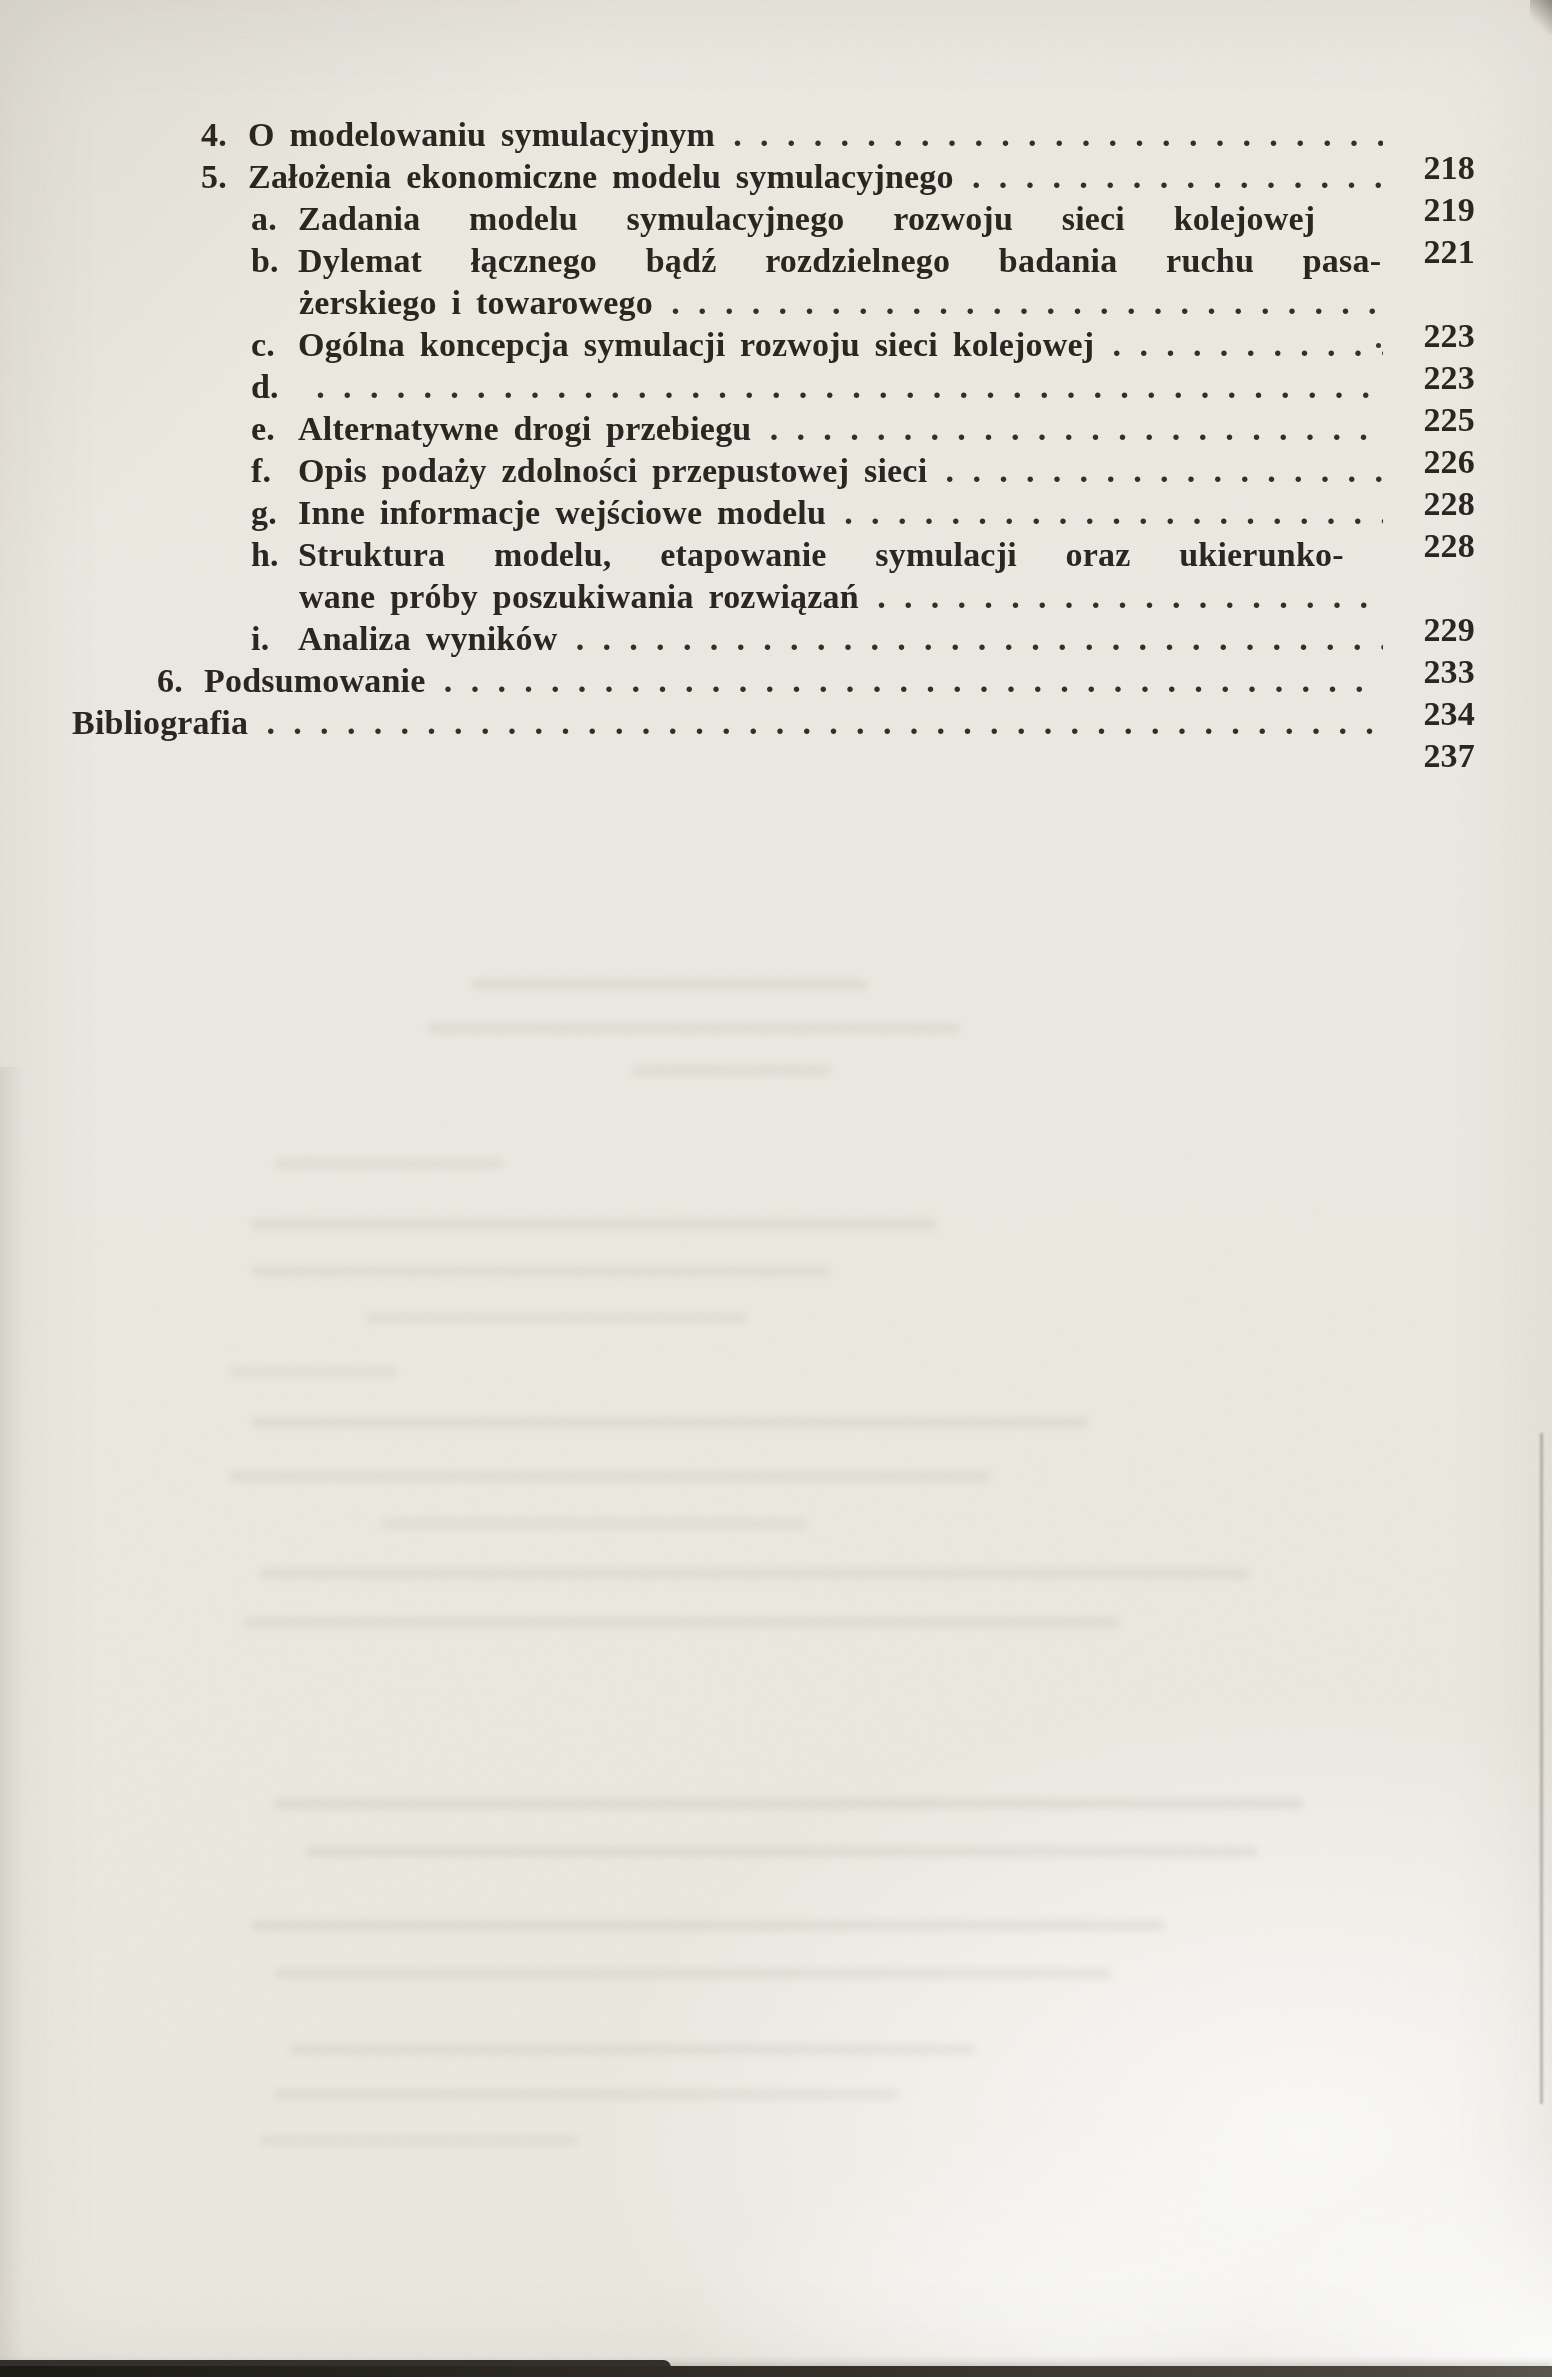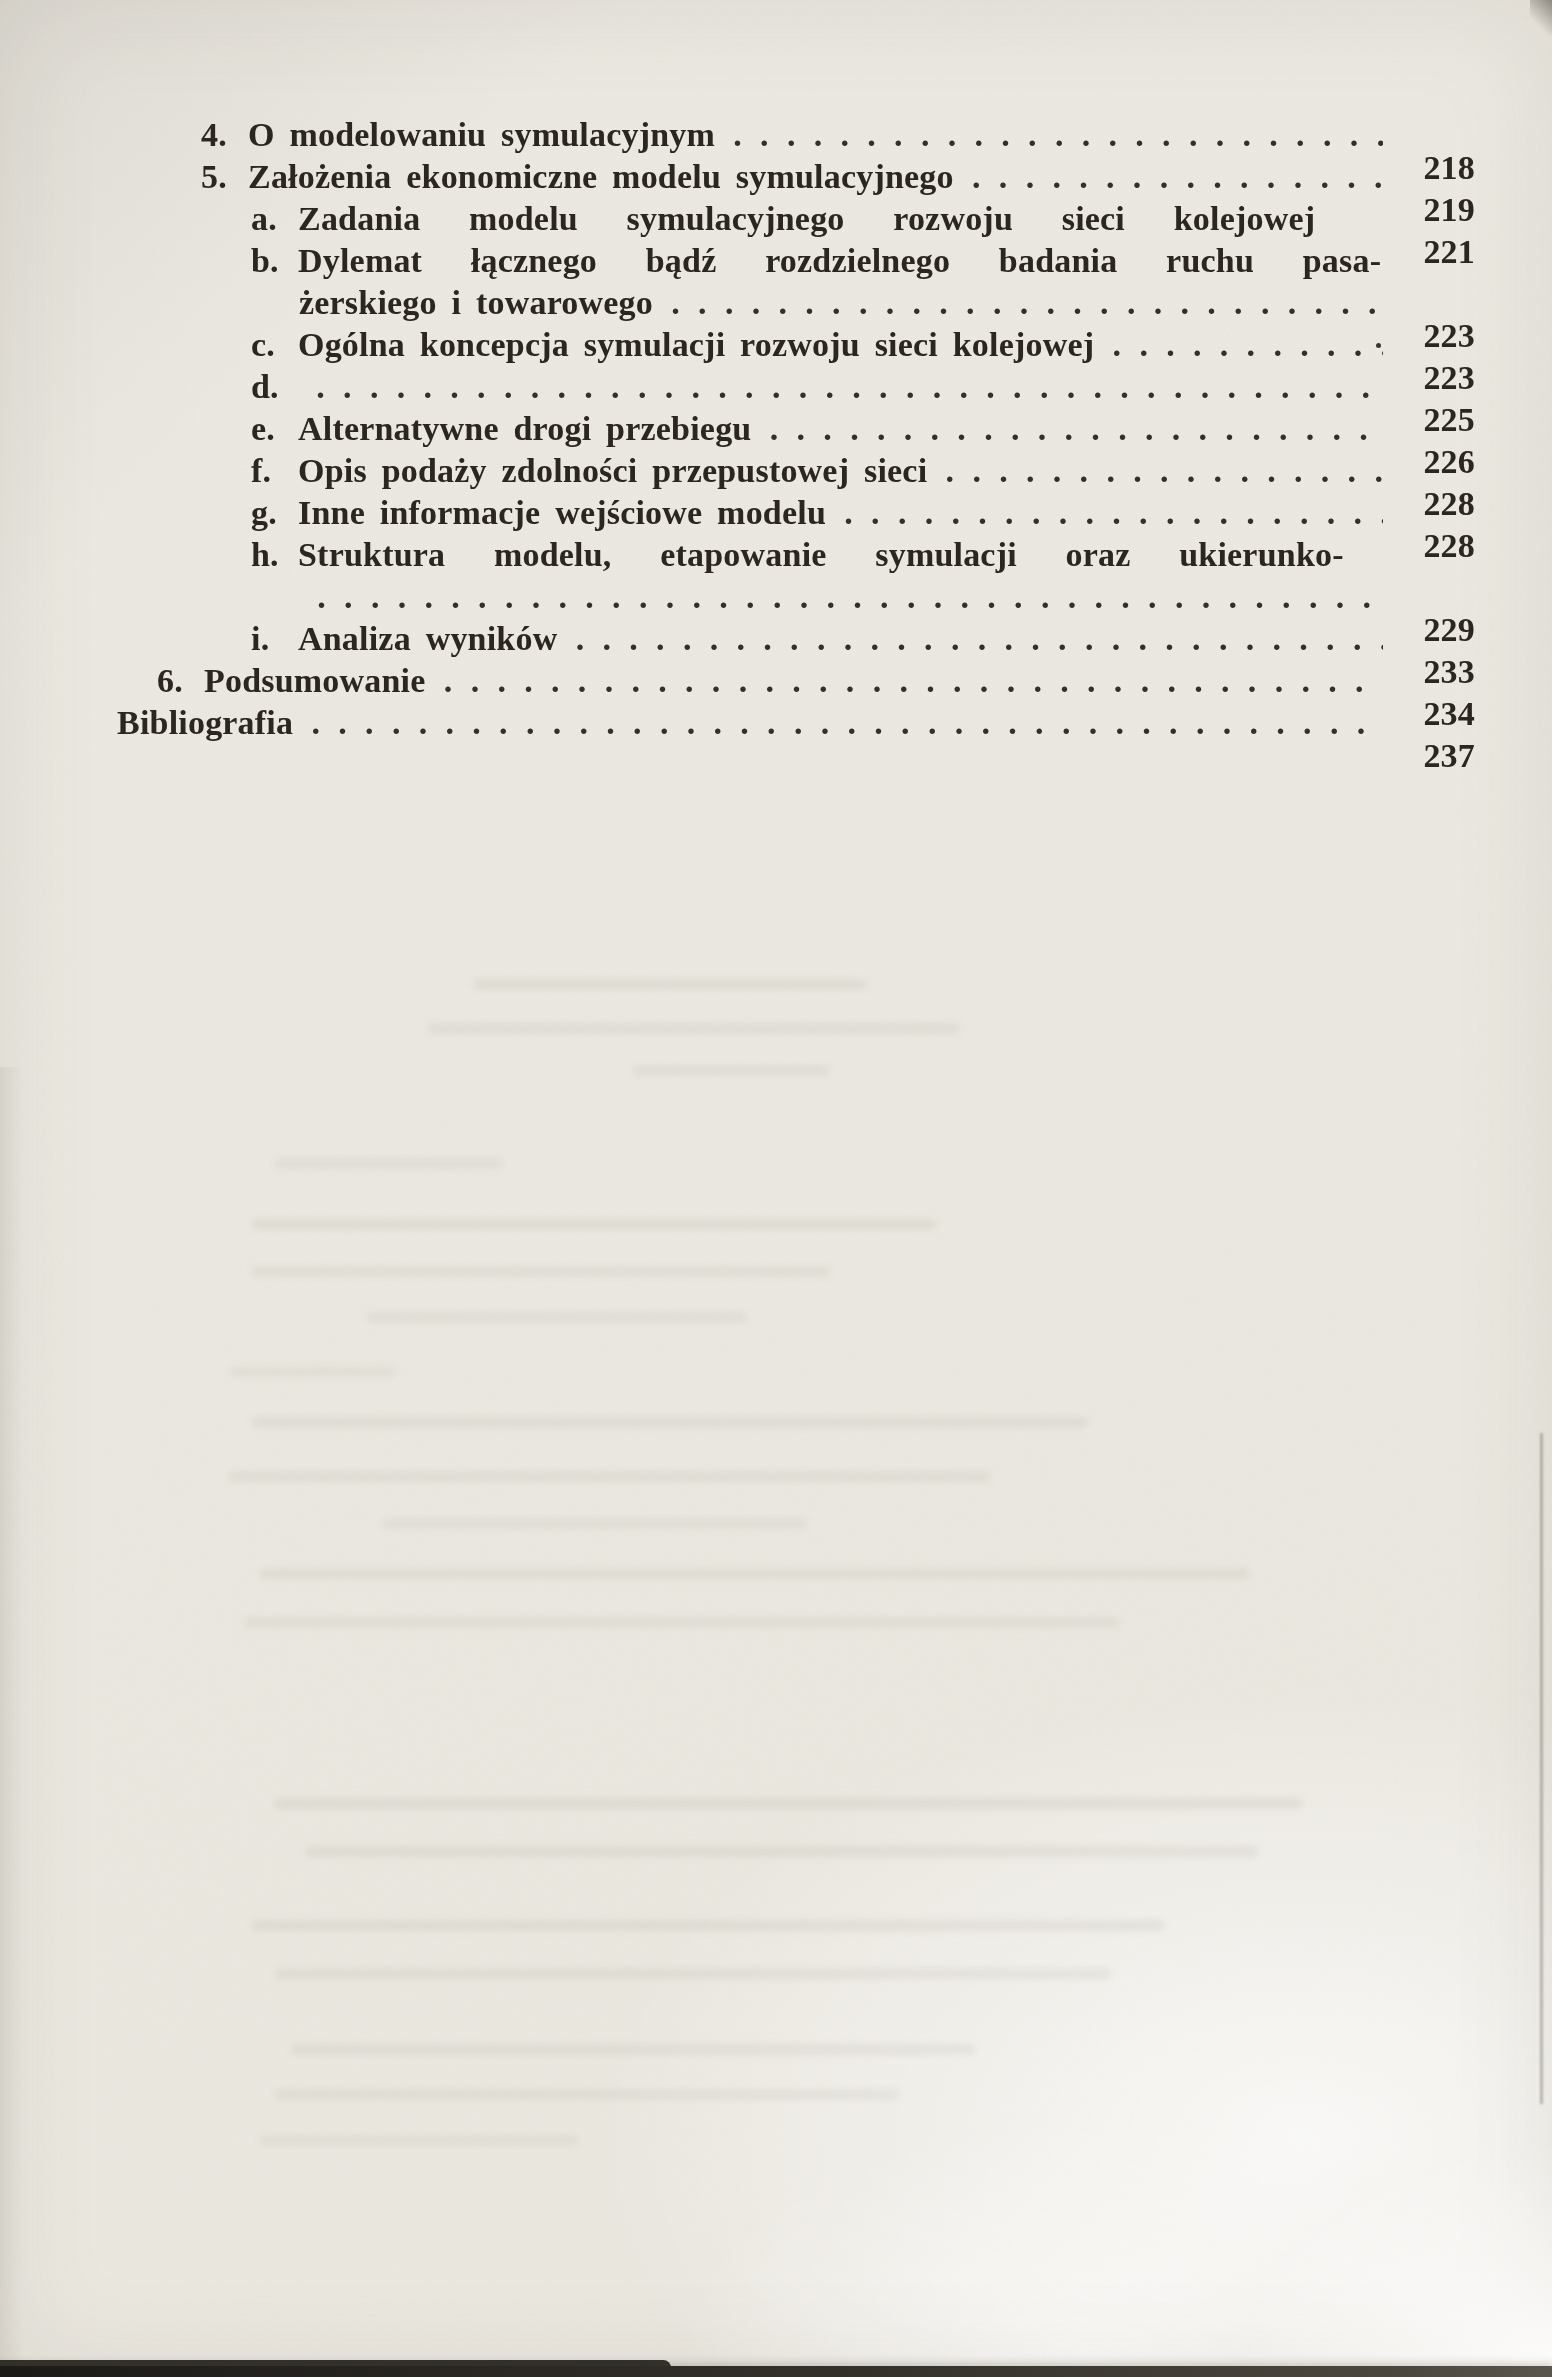--- a/index.html
+++ b/index.html
@@ -30,21 +30,21 @@
     font-size:34px; font-weight:700; letter-spacing:0.2px; word-spacing:6.1px;
     white-space:nowrap; color:#2b2620;
   }
   .toc-row .label  { flex:0 0 47px; }
   .toc-row .text   { flex:0 0 auto; }
   .toc-row .leader {
     flex:1 1 auto; overflow:hidden; white-space:nowrap;
     letter-spacing:18.3px; margin:0 23px 0 18.3px; color:#362f27;
   }
   .toc-row .page-num { flex:0 0 72px; text-align:right; padding-right:3px;margin-top:33px; }
-  .indent-0 { padding-left:117px;justify-content:space-between; }
+  .indent-0 { padding-left:72px;justify-content:space-between; }
   .indent-1 { padding-left:157px; }
   .indent-2 { padding-left:201px; }
   .indent-3 { padding-left:251px; }
   .indent-4 { padding-left:299px; }
   .stretch .text { word-spacing:40px; }
 
   
   .ghost-layer { position:absolute; inset:0; z-index:1; pointer-events:none; }
   .ghost {
     position:absolute; height:11.4px; background:#989487;
@@ -178,20 +178,21 @@
       <span class="page-num">228</span>
     </div>
       <div class="toc-row indent-3 stretch">
       <span class="label">h.</span>
       <span class="text">Struktura modelu, etapowanie symulacji oraz ukierunko-</span>
       <span class="leader"></span>
       <span class="page-num"></span>
     </div>
       <div class="toc-row indent-4">
 
+      <span class="text">wane próby poszukiwania rozwiązań</span>
       <span class="leader">................................................................</span>
       <span class="page-num">229</span>
     </div>
       <div class="toc-row indent-3">
       <span class="label">i.</span>
       <span class="text">Analiza wyników</span>
       <span class="leader">................................................................</span>
       <span class="page-num">233</span>
     </div>
       <div class="toc-row indent-1">

